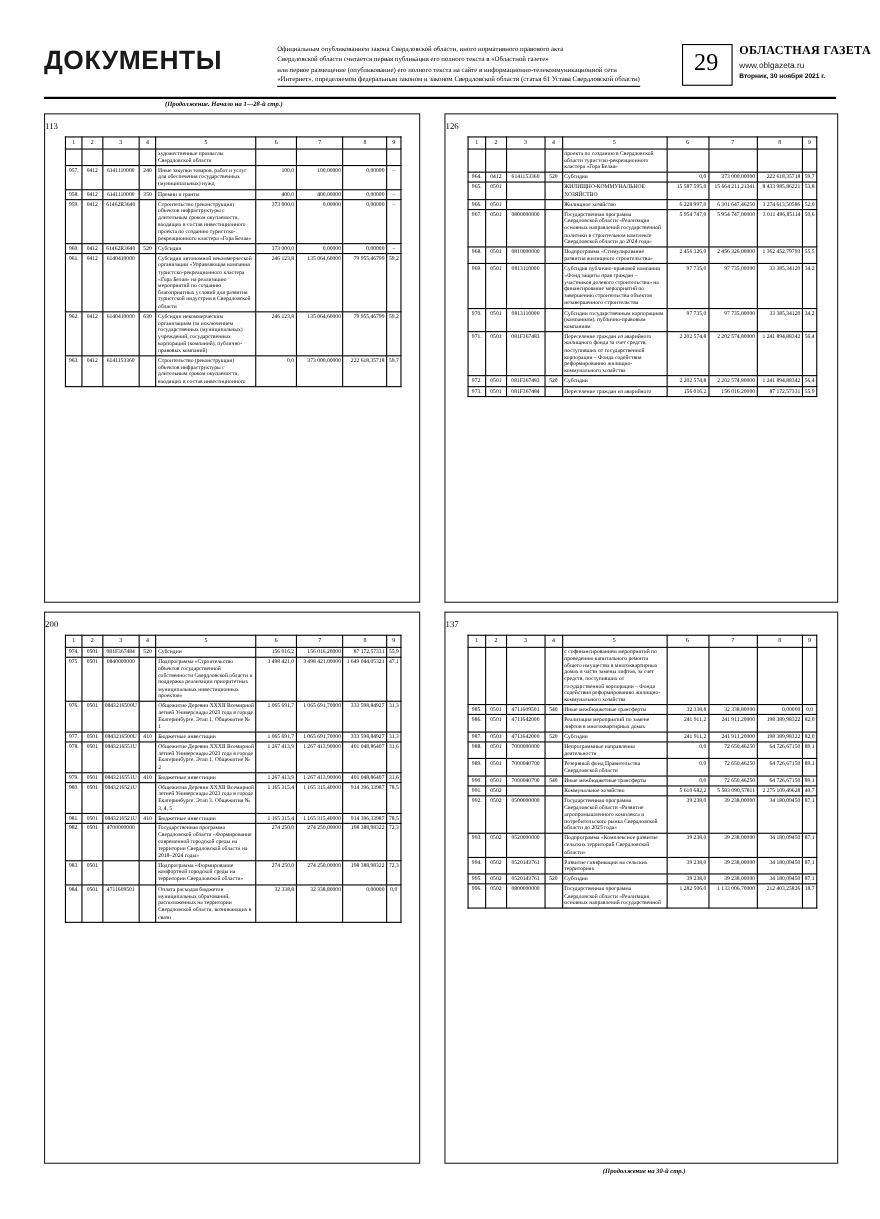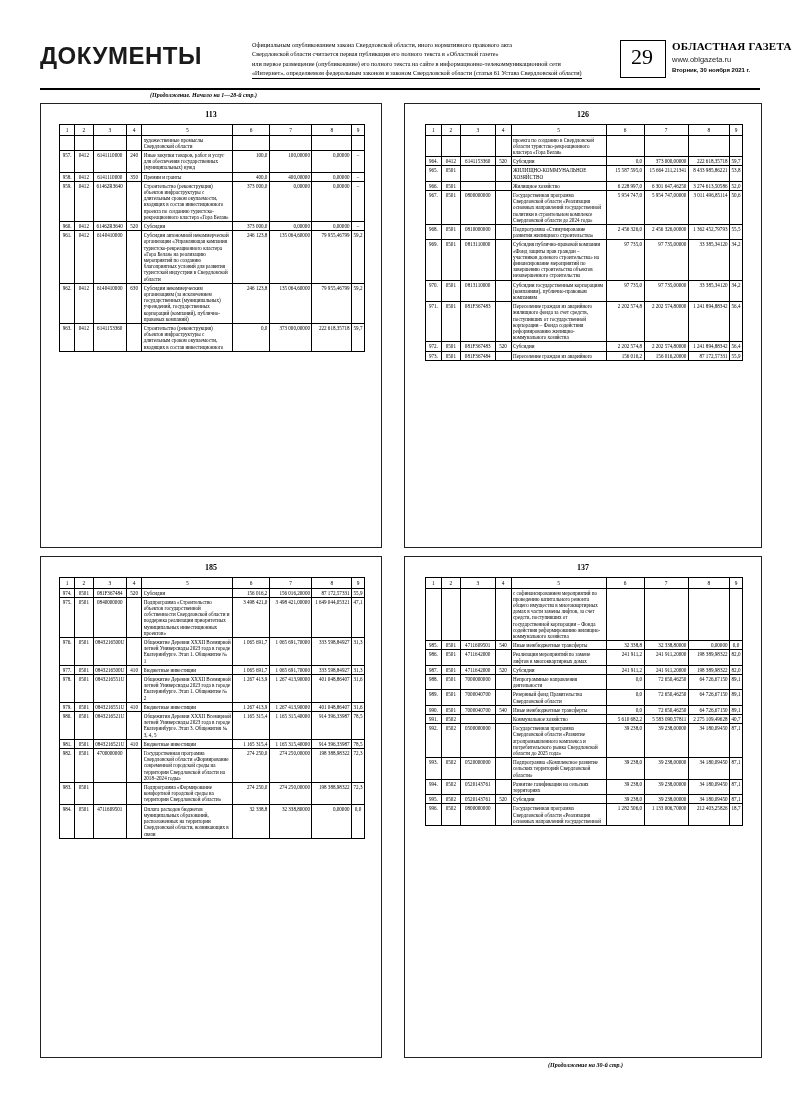--- a/index.html
+++ b/index.html
@@ -22,21 +22,21 @@
   .contn{position:absolute;font-size:6px;font-weight:bold;font-style:italic;}
   .contn-top{left:150px;top:92px;}
   .contn-bot{left:548px;top:1062px;}
 
   
   .panel{position:absolute;border:1px solid #222;background:#fff;}
   .p113{left:40px;top:103px;width:340px;height:443px;}
   .p114{left:404px;top:103px;width:356px;height:443px;}
   .p115{left:40px;top:556px;width:340px;height:500px;}
   .p116{left:404px;top:556px;width:356px;height:500px;}
-  .panel-num{position:absolute;top:6px;width:100%;text-align:center;font-size:8px;font-weight:bold;}
+  .panel-num{position:absolute;top:6px;width:100%;text-align:left;font-size:8px;font-weight:normal;}
 
   table.doc{border-collapse:collapse;font-size:5.1px;line-height:1.22;width:100%;}
   table.doc td{border:.6px solid #000;padding:1px 1.5px;vertical-align:top;}
   table.doc td.c{text-align:center;}
   table.doc td.r{text-align:right;}
   table.doc .hdr td{text-align:center;font-size:5.4px;padding:1.5px 0;}
   .tblwrap{position:absolute;left:16px;right:14px;top:20px;}
   .p113 .tblwrap{left:18px;right:16px;}
   .p114 .tblwrap{left:20px;right:18px;}
   .p115 .tblwrap{left:18px;right:16px;}
@@ -314,21 +314,21 @@
               <td class="r">156 016,20000</td>
               <td class="r">87 172,57331</td>
               <td class="c">55,9</td>
             </tr>
           </tbody>
         </table>
       </div>
   </div>
 
   <div class="panel p115">
-    <div class="panel-num">185</div>
+    <div class="panel-num">200</div>
     <div class="tblwrap">
         <table class="doc" id="t2">
           <tbody>
             <tr class="hdr">
               <td class="c" style="width:5%">1</td>
               <td class="c" style="width:6%">2</td>
               <td class="c" style="width:11%">3</td>
               <td class="c" style="width:5%">4</td>
               <td class="c" style="width:30%">5</td>
               <td class="c" style="width:12%">6</td>

